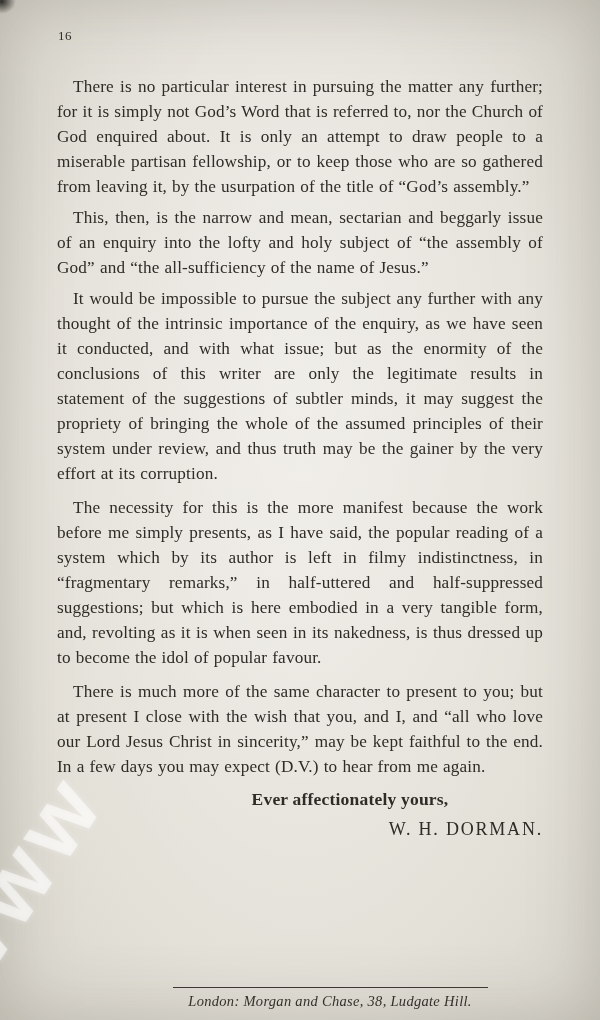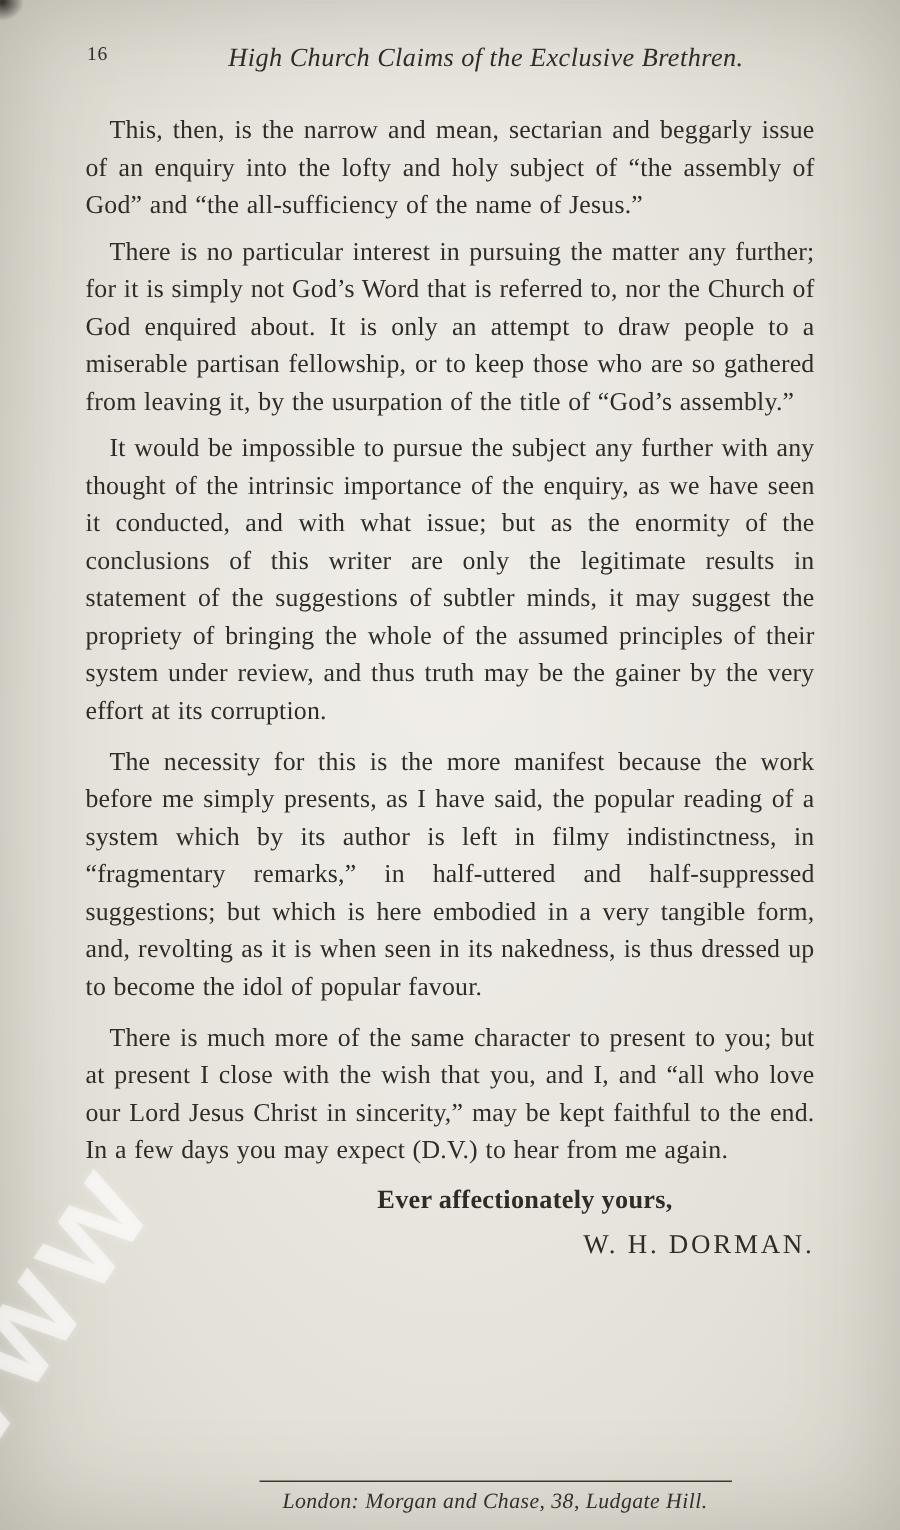--- a/index.html
+++ b/index.html
@@ -119,26 +119,25 @@
 <body>
 
 <div class="page">
 
   <div class="corner-artifact"></div>
 
   <div class="watermark">www</div>
 
   <div class="header">
     <span class="page-num">16</span>
-    <span class="running-title">High Church Claims of the Exclusive Brethren.</span>
   </div>
 
   <div class="body-text">
+    <p>There is no particular interest in pursuing the matter any further; for it is simply not God’s Word that is referred to, nor the Church of God enquired about.  It is only an attempt to draw people to a miserable partisan fellowship, or to keep those who are so gathered from leaving it, by the usurpation of the title of “God’s assembly.”</p>
     <p>This, then, is the narrow and mean, sectarian and beggarly issue of an enquiry into the lofty and holy subject of “the assembly of God” and “the all-sufficiency of the name of Jesus.”</p>
-    <p>There is no particular interest in pursuing the matter any further; for it is simply not God’s Word that is referred to, nor the Church of God enquired about.  It is only an attempt to draw people to a miserable partisan fellowship, or to keep those who are so gathered from leaving it, by the usurpation of the title of “God’s assembly.”</p>
     <p>It would be impossible to pursue the subject any further with any thought of the intrinsic importance of the enquiry, as we have seen it conducted, and with what issue; but as the enormity of the conclusions of this writer are only the legitimate results in statement of the suggestions of subtler minds, it may suggest the propriety of bringing the whole of the assumed principles of their system under review, and thus truth may be the gainer by the very effort at its corruption.</p>
     <p class="spaced">The necessity for this is the more manifest because the work before me simply presents, as I have said, the popular reading of a system which by its author is left in filmy indistinctness, in “fragmentary remarks,” in half-uttered and half-suppressed suggestions; but which is here embodied in a very tangible form, and, revolting as it is when seen in its nakedness, is thus dressed up to become the idol of popular favour.</p>
     <p class="spaced">There is much more of the same character to present to you; but at present I close with the wish that you, and I, and “all who love our Lord Jesus Christ in sincerity,” may be kept faithful to the end.  In a few days you may expect (D.V.) to hear from me again.</p>
   </div>
 
   <div class="closing">
     <div class="valediction">Ever affectionately yours,</div>
     <div class="signature">W. H. DORMAN.</div>
   </div>
 

